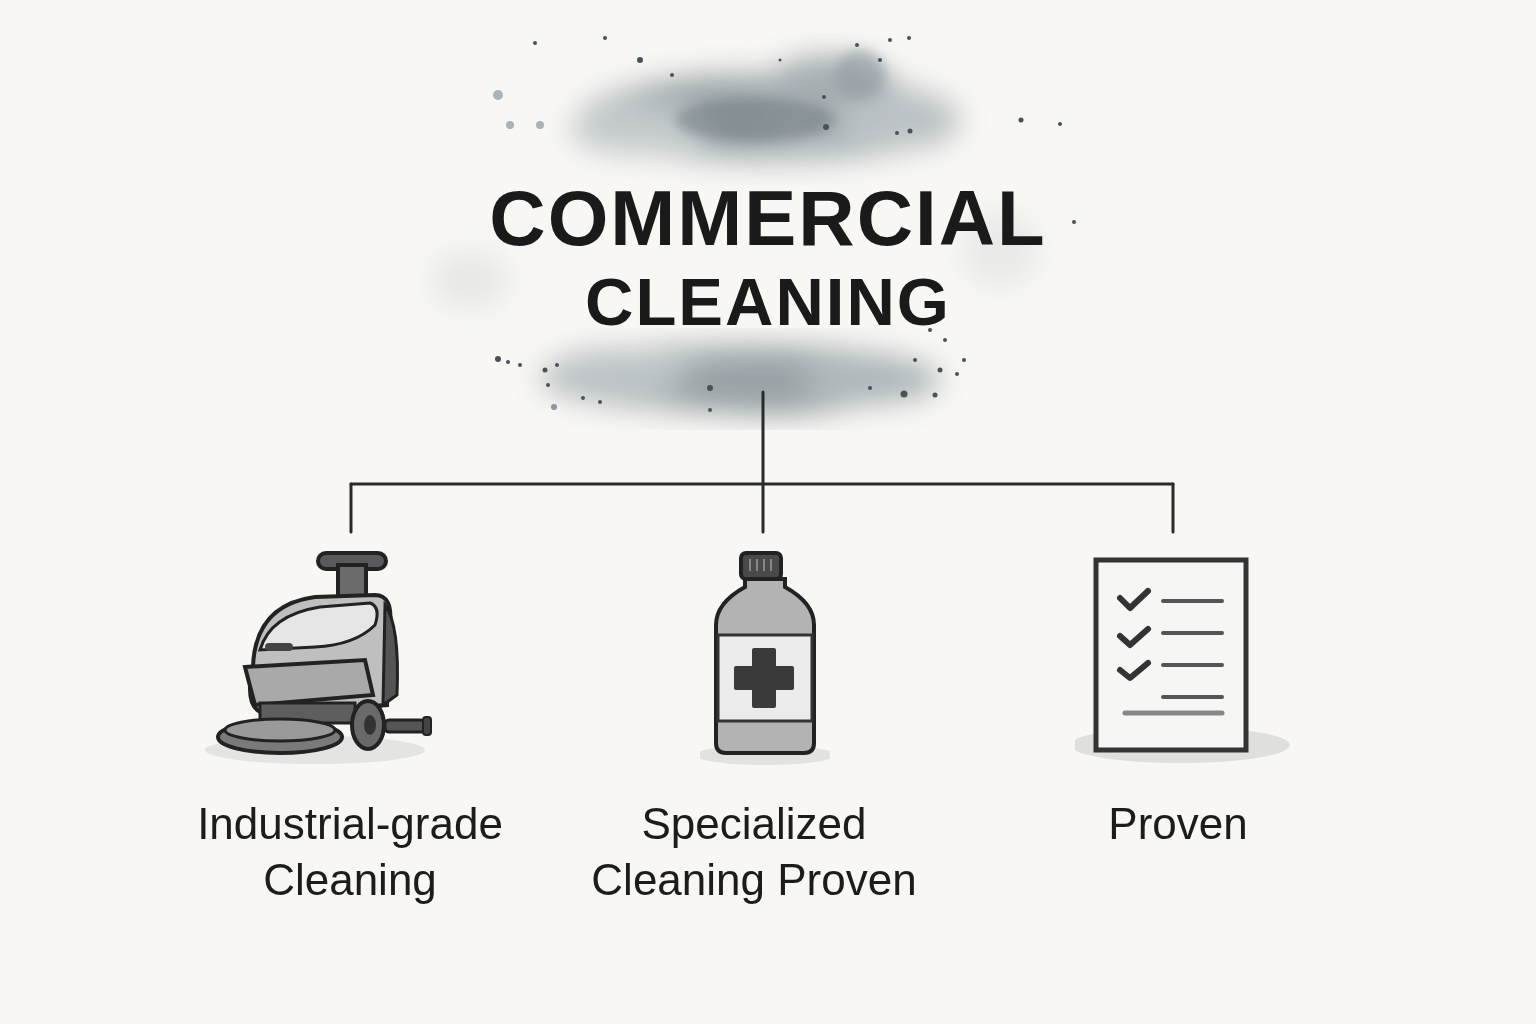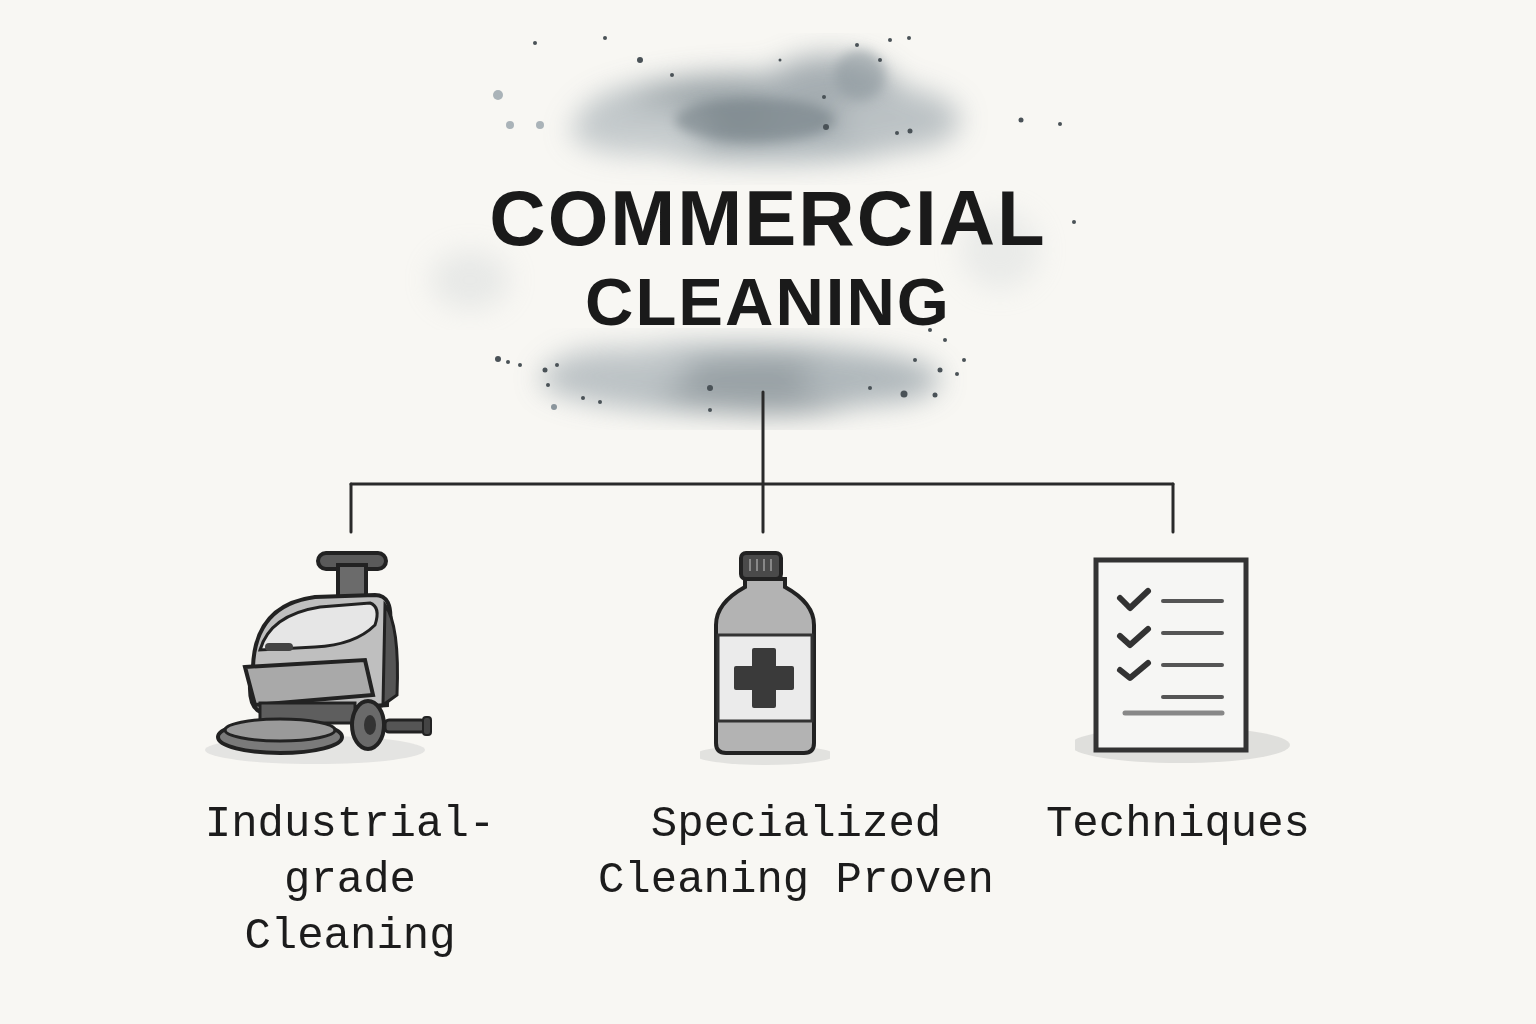--- a/index.html
+++ b/index.html
@@ -16,21 +16,21 @@
     font-weight: bold; color: #1a1a1a; letter-spacing: 2px;
     font-family: "Liberation Sans", sans-serif;
   }
   .title.l1 { top: 178px; font-size: 78px; line-height: 80px; }
   .title.l2 { top: 262px; font-size: 67px; line-height: 80px; }
   .connectors { position: absolute; left: 0; top: 0; }
   .icon { position: absolute; }
   .label {
     position: absolute; text-align: center; color: #1c1c1c;
     font-size: 44px; line-height: 56px; font-weight: 500;
-    font-family: Liberation Mono, monospace;
+    font-family: Liberation Sans, sans-serif;
   }
   .label span { display: block; }
 </style>
 </head>
 <body>
 
 <div class="canvas">
 
   <svg class="splash" width="1536" height="1024">
     <defs>
@@ -173,21 +173,21 @@
       <line x1="88" y1="115" x2="147" y2="115"></line>
       <line x1="88" y1="147" x2="147" y2="147"></line>
     </g>
     <line x1="50" y1="163" x2="147" y2="163" stroke="#888" stroke-width="5" stroke-linecap="round"></line>
   </svg>
 
   <div class="label" style="left:140px;top:796px;width:420px">
     <span>Industrial-grade</span>
     <span>Cleaning</span>
   </div>
-  <div class="label" style="left:586px;top:796px;width:420px">
+  <div class="label" style="left:544px;top:796px;width:420px">
     <span>Specialized</span>
     <span>Cleaning Proven</span>
   </div>
   <div class="label" style="left:968px;top:796px;width:420px">
-    <span>Techniques</span>
+    <span>Proven</span>
   </div>
 
 </div>
 
 </body></html>

